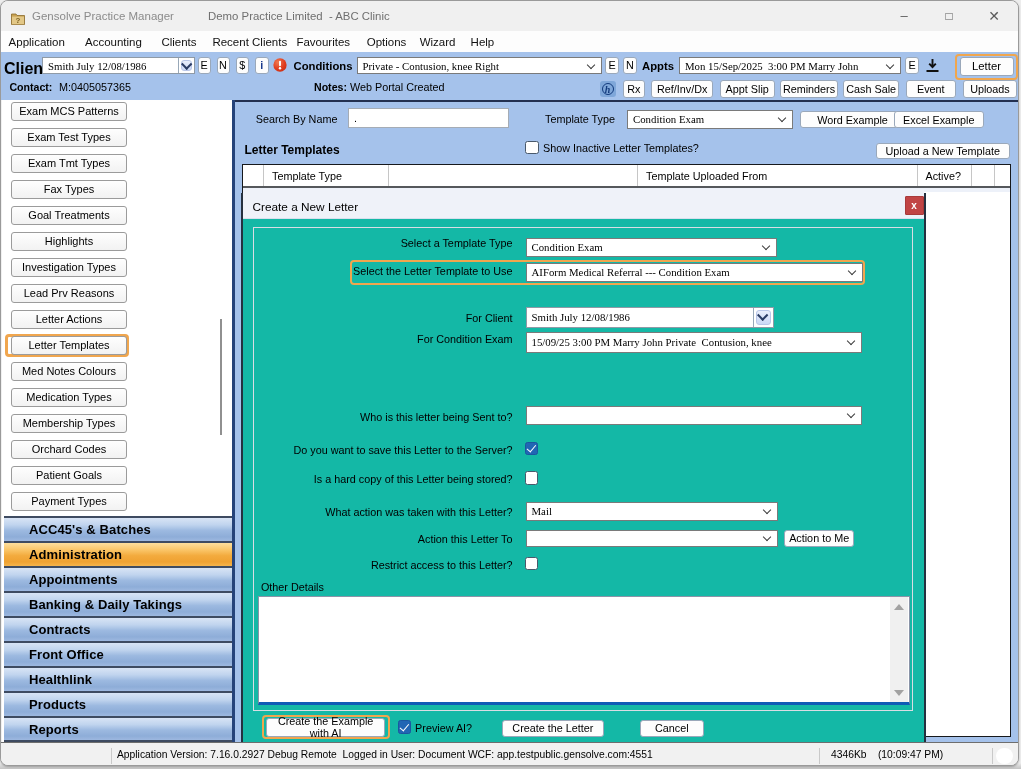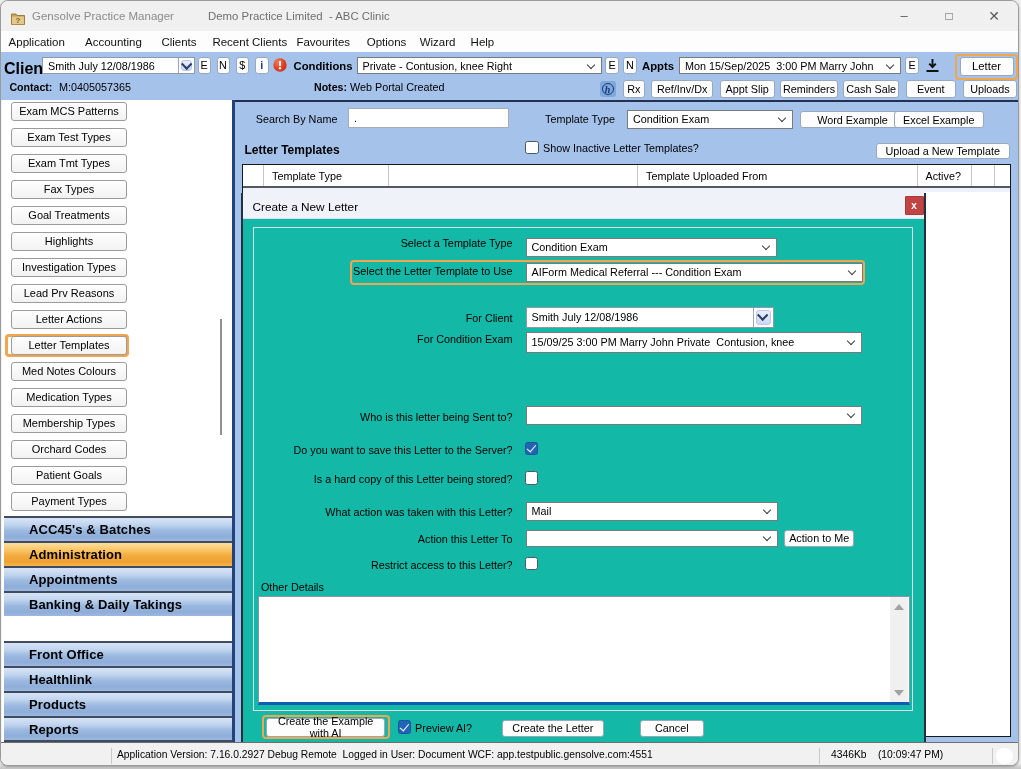--- a/index.html
+++ b/index.html
@@ -10,21 +10,21 @@
   .titlebar { position:absolute; left:0; top:0; width:100%; height:30px; background:#f0f0f0; }
   .ttext1 { position:absolute; left:31px; top:9px; color:#8b8b8b; font-size:11.5px; }
   .ttext2 { position:absolute; left:207px; top:9px; color:#6f6f6f; font-size:11.4px; }
   .wbtn { position:absolute; top:0; width:30px; height:30px; color:#5a5a5a; text-align:center; line-height:30px; font-size:13px; }
   .menubar { position:absolute; left:0; top:29.8px; width:100%; height:21.5px; background:#fdfdfd; }
   .menubar span { position:absolute; top:5px; font-size:11.5px; color:#111; }
   .toolbar { position:absolute; left:0; top:50.5px; width:100%; height:48px; background:#a5c2eb; }
   .bold { font-weight:bold; }
   .btn { position:absolute; background:#fdfdfd; border:1px solid #9aa8ba; border-radius:3px; text-align:center; font-size:10.8px; color:#000; display:flex; align-items:center; justify-content:center; }
   .tb { position:absolute; background:#fff; border:1px solid #a5acb5; font-size:10.8px; }
-  .combo { position:absolute; background:#fff; border:1px solid #7a7a7a; font-size:10.8px; white-space:nowrap; overflow:hidden; }
+  .combo { position:absolute; background:#fff; border:1px solid #7a7a7a; font-size:10.8px; white-space:nowrap; overflow:hidden;font-family:Liberation Serif, serif; }
   .combo .tx { position:absolute; left:5px; top:50%; transform:translateY(-50%); }
   .cv { position:absolute; right:7px; top:50%; width:6px; height:6px; border-right:1.2px solid #3c3c3c; border-bottom:1.2px solid #3c3c3c; transform:translateY(-68%) rotate(45deg); }
   .arrbtn { position:absolute; right:0; top:0; bottom:0; width:20px; background:#fff; border-left:1px solid #98a8b8; }
   .arrbtn:before { content:""; position:absolute; left:2px; right:2px; top:2px; bottom:2px; background:linear-gradient(#e9eefb,#ccd9f6); border:1px solid #b9c6e8; border-radius:3px; }
   .arrbtn:after { content:""; position:absolute; left:50%; top:50%; width:6px; height:6px; border-right:2.6px solid #2a3c64; border-bottom:2.6px solid #2a3c64; transform:translate(-54%,-72%) rotate(45deg); }
   .lbl { position:absolute; font-size:10.8px; white-space:nowrap; }
   .sidebar { position:absolute; left:1px; top:98.5px; width:230px; height:643px; background:#fff; }
   .sbtn { position:absolute; left:9px; width:116px; height:18.5px; background:linear-gradient(#fefefe,#f2f2f2); border:1px solid #9b9b9b; border-radius:3px; text-align:center; font-size:11px; line-height:16.5px; white-space:nowrap; }
   .obox { position:absolute; border:3px solid #f0a64e; border-radius:4px; }
   .acc { position:absolute; left:2px; width:227.5px; height:25px; background:linear-gradient(#d8e4f5 0%,#c0d4ee 30%,#9cb9e0 55%,#8eadd8 82%,#9db8e0 100%); border-top:2px solid #3e4b61; font-weight:bold; font-size:13px; line-height:23px; padding-left:25px; letter-spacing:0.1px; }
@@ -146,20 +146,21 @@
     <div class="sbtn" style="top:314.5px">Membership Types</div>
     <div class="sbtn" style="top:340.5px">Orchard Codes</div>
     <div class="sbtn" style="top:366.5px">Patient Goals</div>
     <div class="sbtn" style="top:392.5px">Payment Types</div>
     <div class="abs" style="left:217.5px;top:219.5px;width:2.5px;height:116px;background:#909090"></div>
 
     <div class="acc" style="top:416px">ACC45's &amp; Batches</div>
     <div class="acc orange" style="top:441px">Administration</div>
     <div class="acc" style="top:466px">Appointments</div>
     <div class="acc" style="top:491px">Banking &amp; Daily Takings</div>
+    <div class="acc" style="top:516px">Contracts</div>
     <div class="acc" style="top:541px">Front Office</div>
     <div class="acc" style="top:566px">Healthlink</div>
     <div class="acc" style="top:591px">Products</div>
     <div class="acc" style="top:616px;border-bottom:2px solid #3e4b61;height:26px">Reports</div>
   </div>
   <div class="divider"></div>
 
   <div class="content">
     <span class="lbl" style="left:21.3px;top:11.5px">Search By Name</span>
     <div class="tb" style="left:113.5px;top:6.5px;width:160.5px;height:20px">

